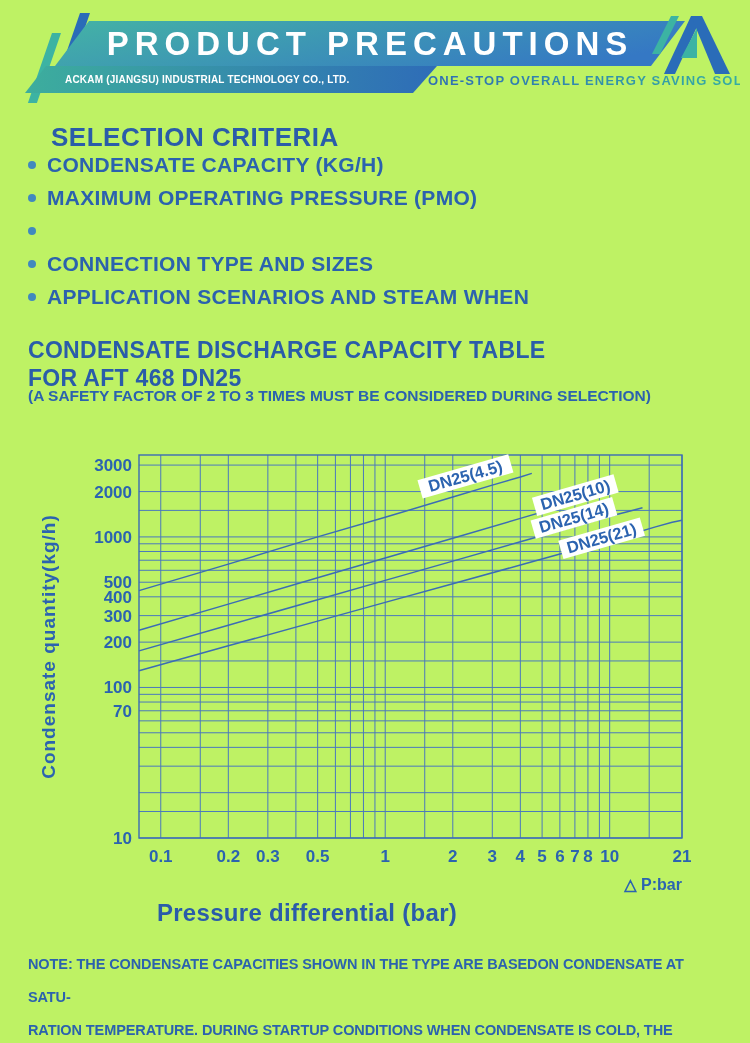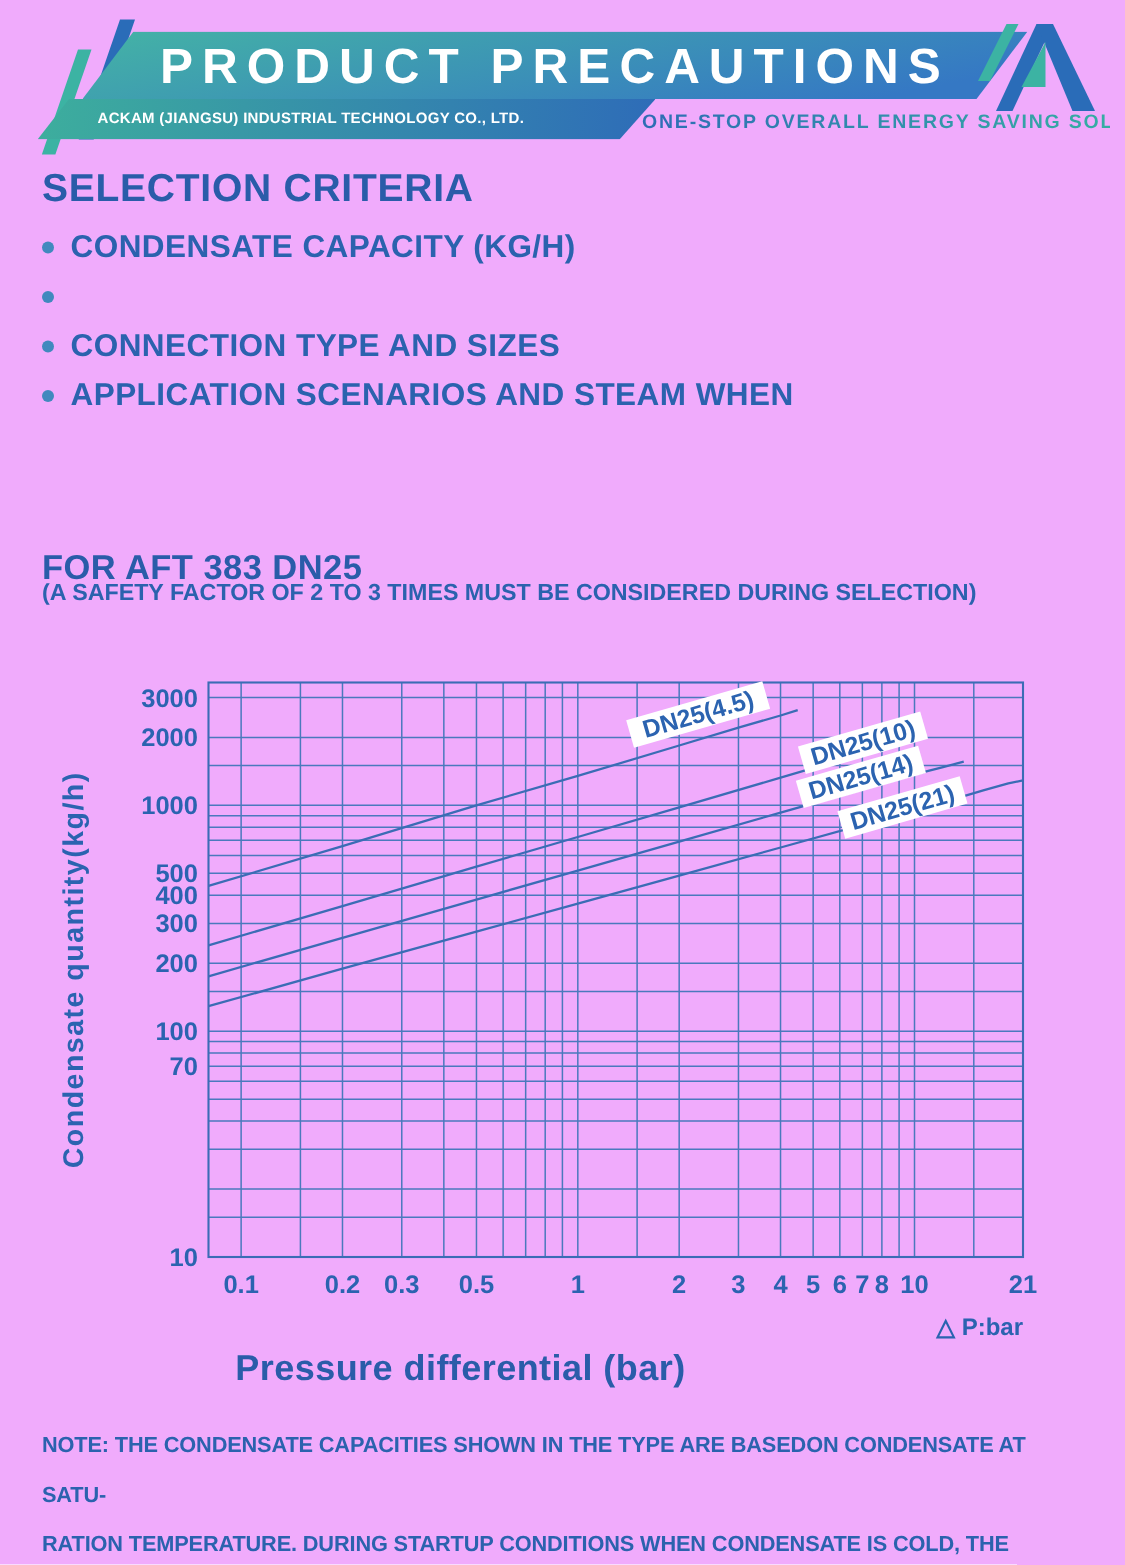--- a/index.html
+++ b/index.html
@@ -1,18 +1,18 @@
 <!DOCTYPE html>
 <html><head>
 <meta charset="utf-8">
 <style>
   * { margin:0; padding:0; box-sizing:border-box; }
   html,body { width:750px; height:1043px; background:#ffffff; overflow:hidden;
               font-family:"Liberation Sans", sans-serif; }
-  #page { position:relative; width:750px; height:1043px; background:#f0abfc; }
+  #page { position:relative; width:750px; height:1043px; background:#bef264; }
 
   
   .stripe { position:absolute; transform:skewX(-19deg); transform-origin:top; }
   .stripe.blue { left:80px; top:13px; width:10px; height:80px; background:#2A6CB8; }
   .stripe.teal { left:52px; top:33px; width:9px;  height:70px; background:#3CB3A3; }
   .banner { position:absolute; left:55px; top:21px; width:630px; height:45px;
             background:linear-gradient(168deg,#44B3A5 0%,#3578C4 88%);
             clip-path:polygon(34px 0, 630px 0, 596px 100%, 0 100%);
             display:flex; align-items:center; justify-content:center; }
   .banner h1 { color:#fff; font-size:33px; font-weight:bold; letter-spacing:6px; white-space:nowrap; }
@@ -23,21 +23,21 @@
   .companybar span { color:#fff; font-size:10px; font-weight:bold; letter-spacing:0.2px;
             padding-left:40px; white-space:nowrap; }
   .tagline { position:absolute; left:428px; top:73px; width:312px; text-align:right;
             font-size:13px; font-weight:bold; letter-spacing:1.2px; white-space:nowrap;
             background:linear-gradient(90deg,#2E6CB5 0%,#35ADA3 100%);
             -webkit-background-clip:text; background-clip:text; color:transparent; }
   #logo { position:absolute; left:650px; top:10px; }
 
   
   h2.sec { position:absolute; left:28px; color:#2A5CA9; font-weight:bold; }
-  #sel-title { top:110px; font-size:26px; letter-spacing:0.5px; }
+  #sel-title { top:122px; font-size:26px; letter-spacing:0.5px;margin-left:23px; }
   #criteria { position:absolute; left:28px; top:148px; list-style:none; }
   #criteria li { display:flex; align-items:center; height:33px; }
   #criteria .dot { width:8px; height:8px; border-radius:50%; background:#4189BE; margin-right:11px; flex:none; }
   #criteria .txt { color:#2B62AE; font-size:21px; font-weight:bold; letter-spacing:0.3px; }
   #cap-title { top:336px; font-size:23px; line-height:28px; letter-spacing:0.3px; }
   #safety { position:absolute; left:28px; top:387px; color:#2B62AE; font-size:15.5px; font-weight:bold; }
 
   
   #chart-wrap { position:absolute; left:30px; top:438px; width:700px; height:460px; }
   #xlabel-big { position:absolute; left:0; top:899px; width:614px; text-align:center;
@@ -71,34 +71,38 @@
   </header>
 
   <h2 class="sec" id="sel-title">SELECTION CRITERIA</h2>
   <ul id="criteria">
       <li>
         <span class="dot"></span>
         <span class="txt">CONDENSATE CAPACITY (KG/H)</span>
       </li>
       <li>
         <span class="dot"></span>
+        <span class="txt">MAXIMUM OPERATING PRESSURE (PMO)</span>
+      </li>
+      <li>
+        <span class="dot"></span>
       </li>
       <li>
         <span class="dot"></span>
         <span class="txt">CONNECTION TYPE AND SIZES</span>
       </li>
       <li>
         <span class="dot"></span>
         <span class="txt">APPLICATION SCENARIOS AND STEAM WHEN</span>
       </li>
     </ul>
 
   <h2 class="sec" id="cap-title">
-    <br>
-    <span>FOR AFT 383 DN25</span>
+    <span>CONDENSATE DISCHARGE CAPACITY TABLE</span><br>
+    <span>FOR AFT 468 DN25</span>
   </h2>
   <p id="safety">(A SAFETY FACTOR OF 2 TO 3 TIMES MUST BE CONSIDERED DURING SELECTION)</p>
 
   <div id="chart-wrap">
     <svg id="chart-svg" width="700" height="460" viewBox="0 0 700 460">
         <line x1="130.7525110770091" y1="17" x2="130.7525110770091" y2="400" stroke="#4A79BD" stroke-width="1"></line>
         <line x1="170.27811781544537" y1="17" x2="170.27811781544537" y2="400" stroke="#4A79BD" stroke-width="1"></line>
         <line x1="198.32198209388304" y1="17" x2="198.32198209388304" y2="400" stroke="#4A79BD" stroke-width="1"></line>
         <line x1="237.8475888323193" y1="17" x2="237.8475888323193" y2="400" stroke="#4A79BD" stroke-width="1"></line>
         <line x1="265.89145311075697" y1="17" x2="265.89145311075697" y2="400" stroke="#4A79BD" stroke-width="1"></line>

